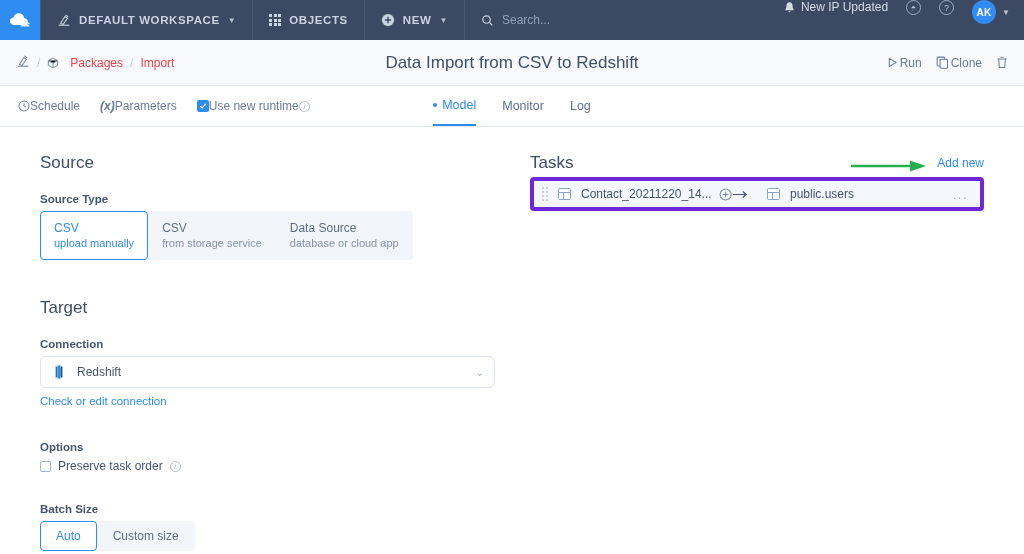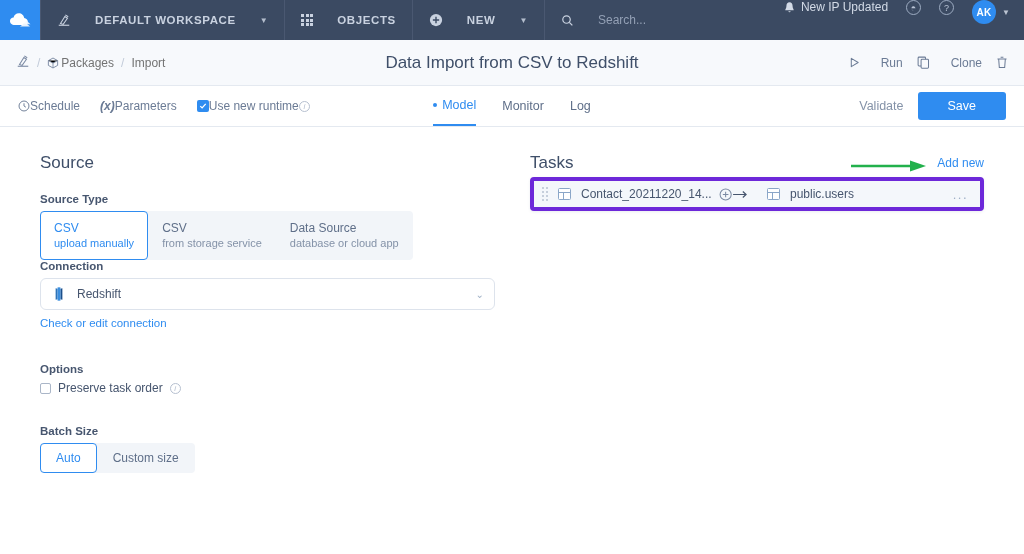--- a/index.html
+++ b/index.html
@@ -15,21 +15,21 @@
   .topnav {
     height: 40px; background: #3b4a62;
     display: flex; align-items: stretch;
     color: #c5cedd;
   }
   .logo-box {
     width: 40px; background: #2f8cf0;
     display: flex; align-items: center; justify-content: center;
   }
   .nav-group {
-    display: flex; align-items: center; gap: 24px;
+    display: flex; align-items: center; gap: 8px;
     padding: 0 16px;
     border-right: 1px solid #4a5871;
     font-size: 11.5px; font-weight: bold; letter-spacing: .6px;
     color: #c9d2e0; white-space: nowrap;
   }
   .nav-group.first { border-left: 1px solid #4a5871; }
   .nav-group.search {
     border-right: none; font-weight: normal; letter-spacing: 0;
     color: #93a0b5; font-size: 12px;
   }
@@ -57,31 +57,31 @@
   }
 
   
   .header {
     height: 46px; background: #f7f9fc;
     border-bottom: 1px solid #e4e9f0;
     display: flex; align-items: center; padding: 0 16px;
     position: relative;
   }
   .crumbs { display: flex; align-items: center; gap: 7px; font-size: 12px; color: #7b8aa3; }
-  .crumbs a { color: #737373; text-decoration: none; display: flex; align-items: center; gap: 2px; justify-content: center; }
+  .crumbs a { color: #ef4444; text-decoration: none; display: flex; align-items: center; gap: 11px; justify-content: center; }
   .crumb-sep { color: #c2cbd9; }
   .page-title {
     position: absolute; left: 0; right: 0; text-align: center;
     font-size: 17px; color: #3f4f69; pointer-events: none;
   }
   .header-actions {
     margin-left: auto; display: flex; align-items: center; gap: 14px;
     font-size: 12px; color: #6b7b95; z-index: 2;
   }
-  .header-actions .act { display: flex; align-items: center; gap: 21px; cursor: pointer; }
+  .header-actions .act { display: flex; align-items: center; gap: 2px; cursor: pointer; }
 
   
   .tabsrow {
     height: 41px; border-bottom: 1px solid #e4e9f0;
     display: flex; align-items: center; padding: 0 18px;
     position: relative; background: #fff;
   }
   .left-tabs { display: flex; align-items: center; gap: 20px; font-size: 12px; color: #6b7b95; }
   .left-tabs .it { display: flex; align-items: center; cursor: pointer; }
   .center-tabs {
@@ -335,24 +335,20 @@
       <span>Model</span>
     </div>
     <div class="ctab">
       <span>Monitor</span>
     </div>
     <div class="ctab">
       <span>Log</span>
     </div>
   </div>
 
-  <div class="right-tabs">
-    <span class="validate">Validate</span>
-    <button class="btn-save">Save</button>
-  </div>
 </div>
 
 <div class="body">
 
   <div class="col-left">
 
     <div class="sec-title">Source</div>
 
     <div class="field-label">Source Type</div>
     <div class="seg">
@@ -363,20 +359,21 @@
       <div class="opt">
         <div class="t1">CSV</div>
         <div class="t2">from storage service</div>
       </div>
       <div class="opt">
         <div class="t1">Data Source</div>
         <div class="t2">database or cloud app</div>
       </div>
     </div>
 
+    <div class="sec-title" style="margin-top:38px;">Target</div>
 
     <div class="field-label">Connection</div>
     <div class="select">
       <svg width="16" height="16" viewBox="0 0 18 18">
         <path d="M5.2 2.4 L7.4 3.1 V14.9 L5.2 15.6 Z" fill="#2e73b8"></path>
         <path d="M12.8 2.4 L10.6 3.1 V14.9 L12.8 15.6 Z" fill="#1b4f8a"></path>
         <rect x="7.4" y="1.5" width="3.2" height="15" fill="#3b8ede"></rect>
       </svg>
       <span>Redshift</span>
       <span class="chev">⌄</span>

